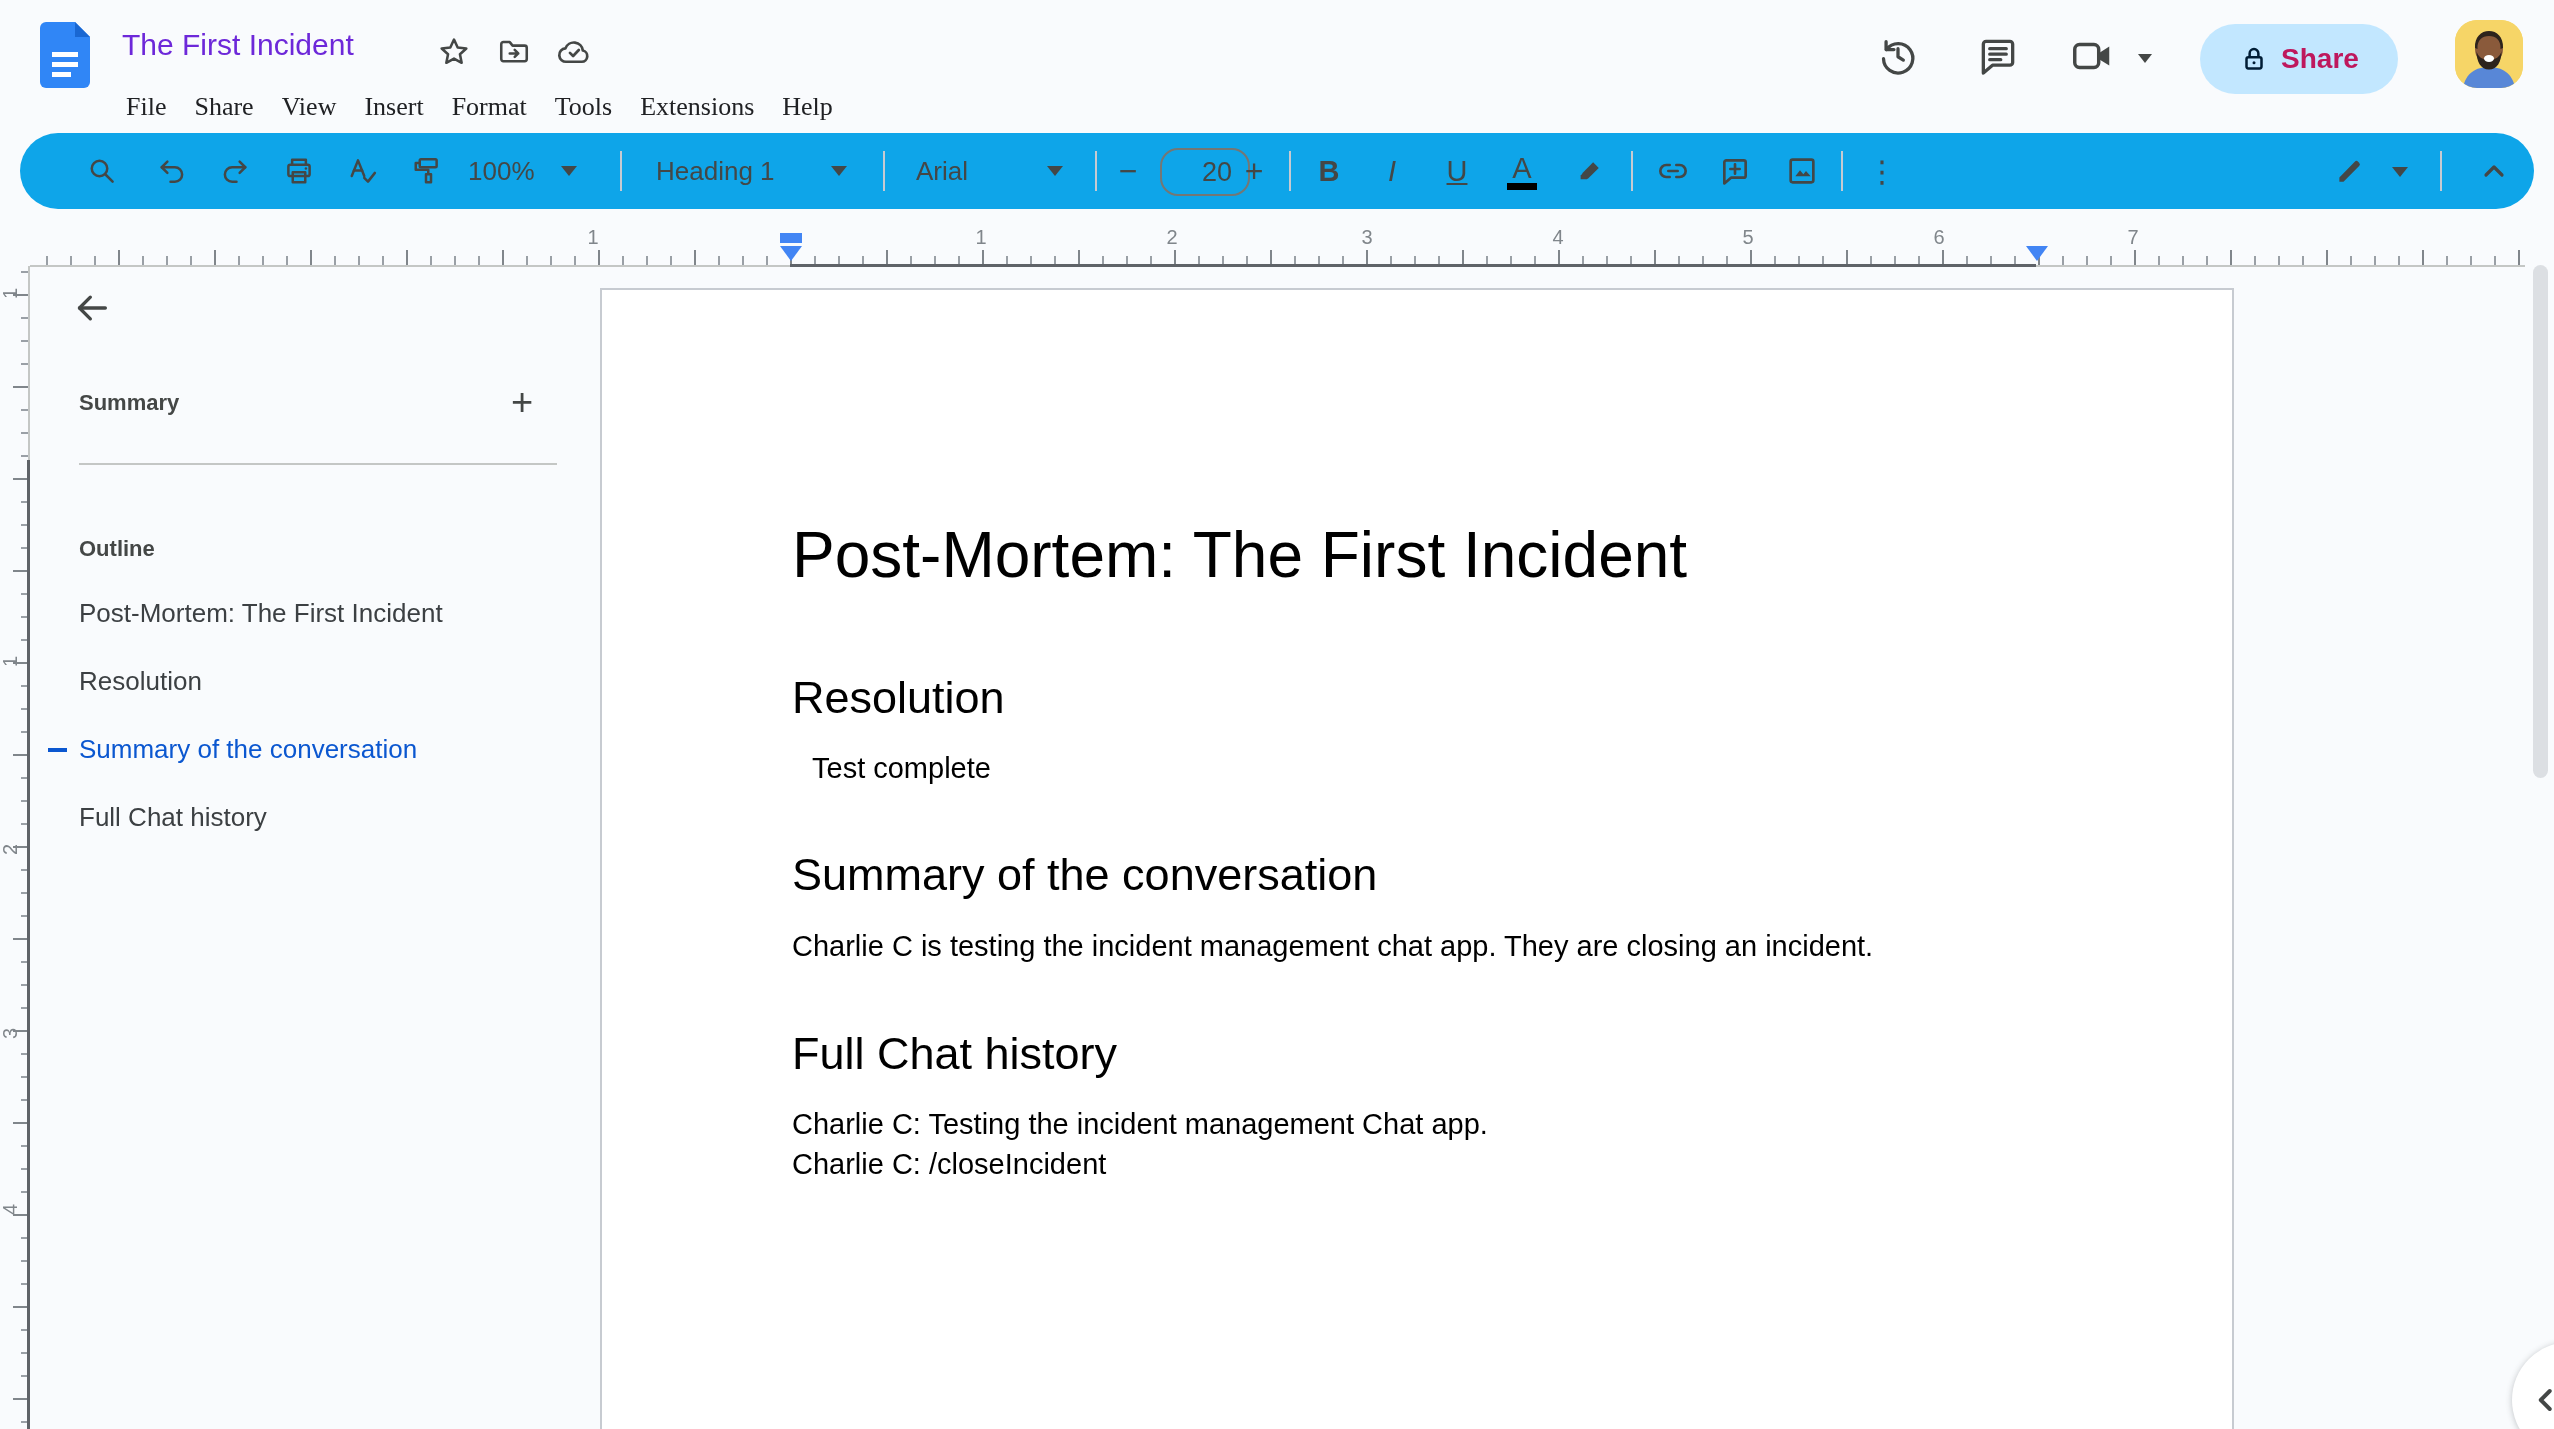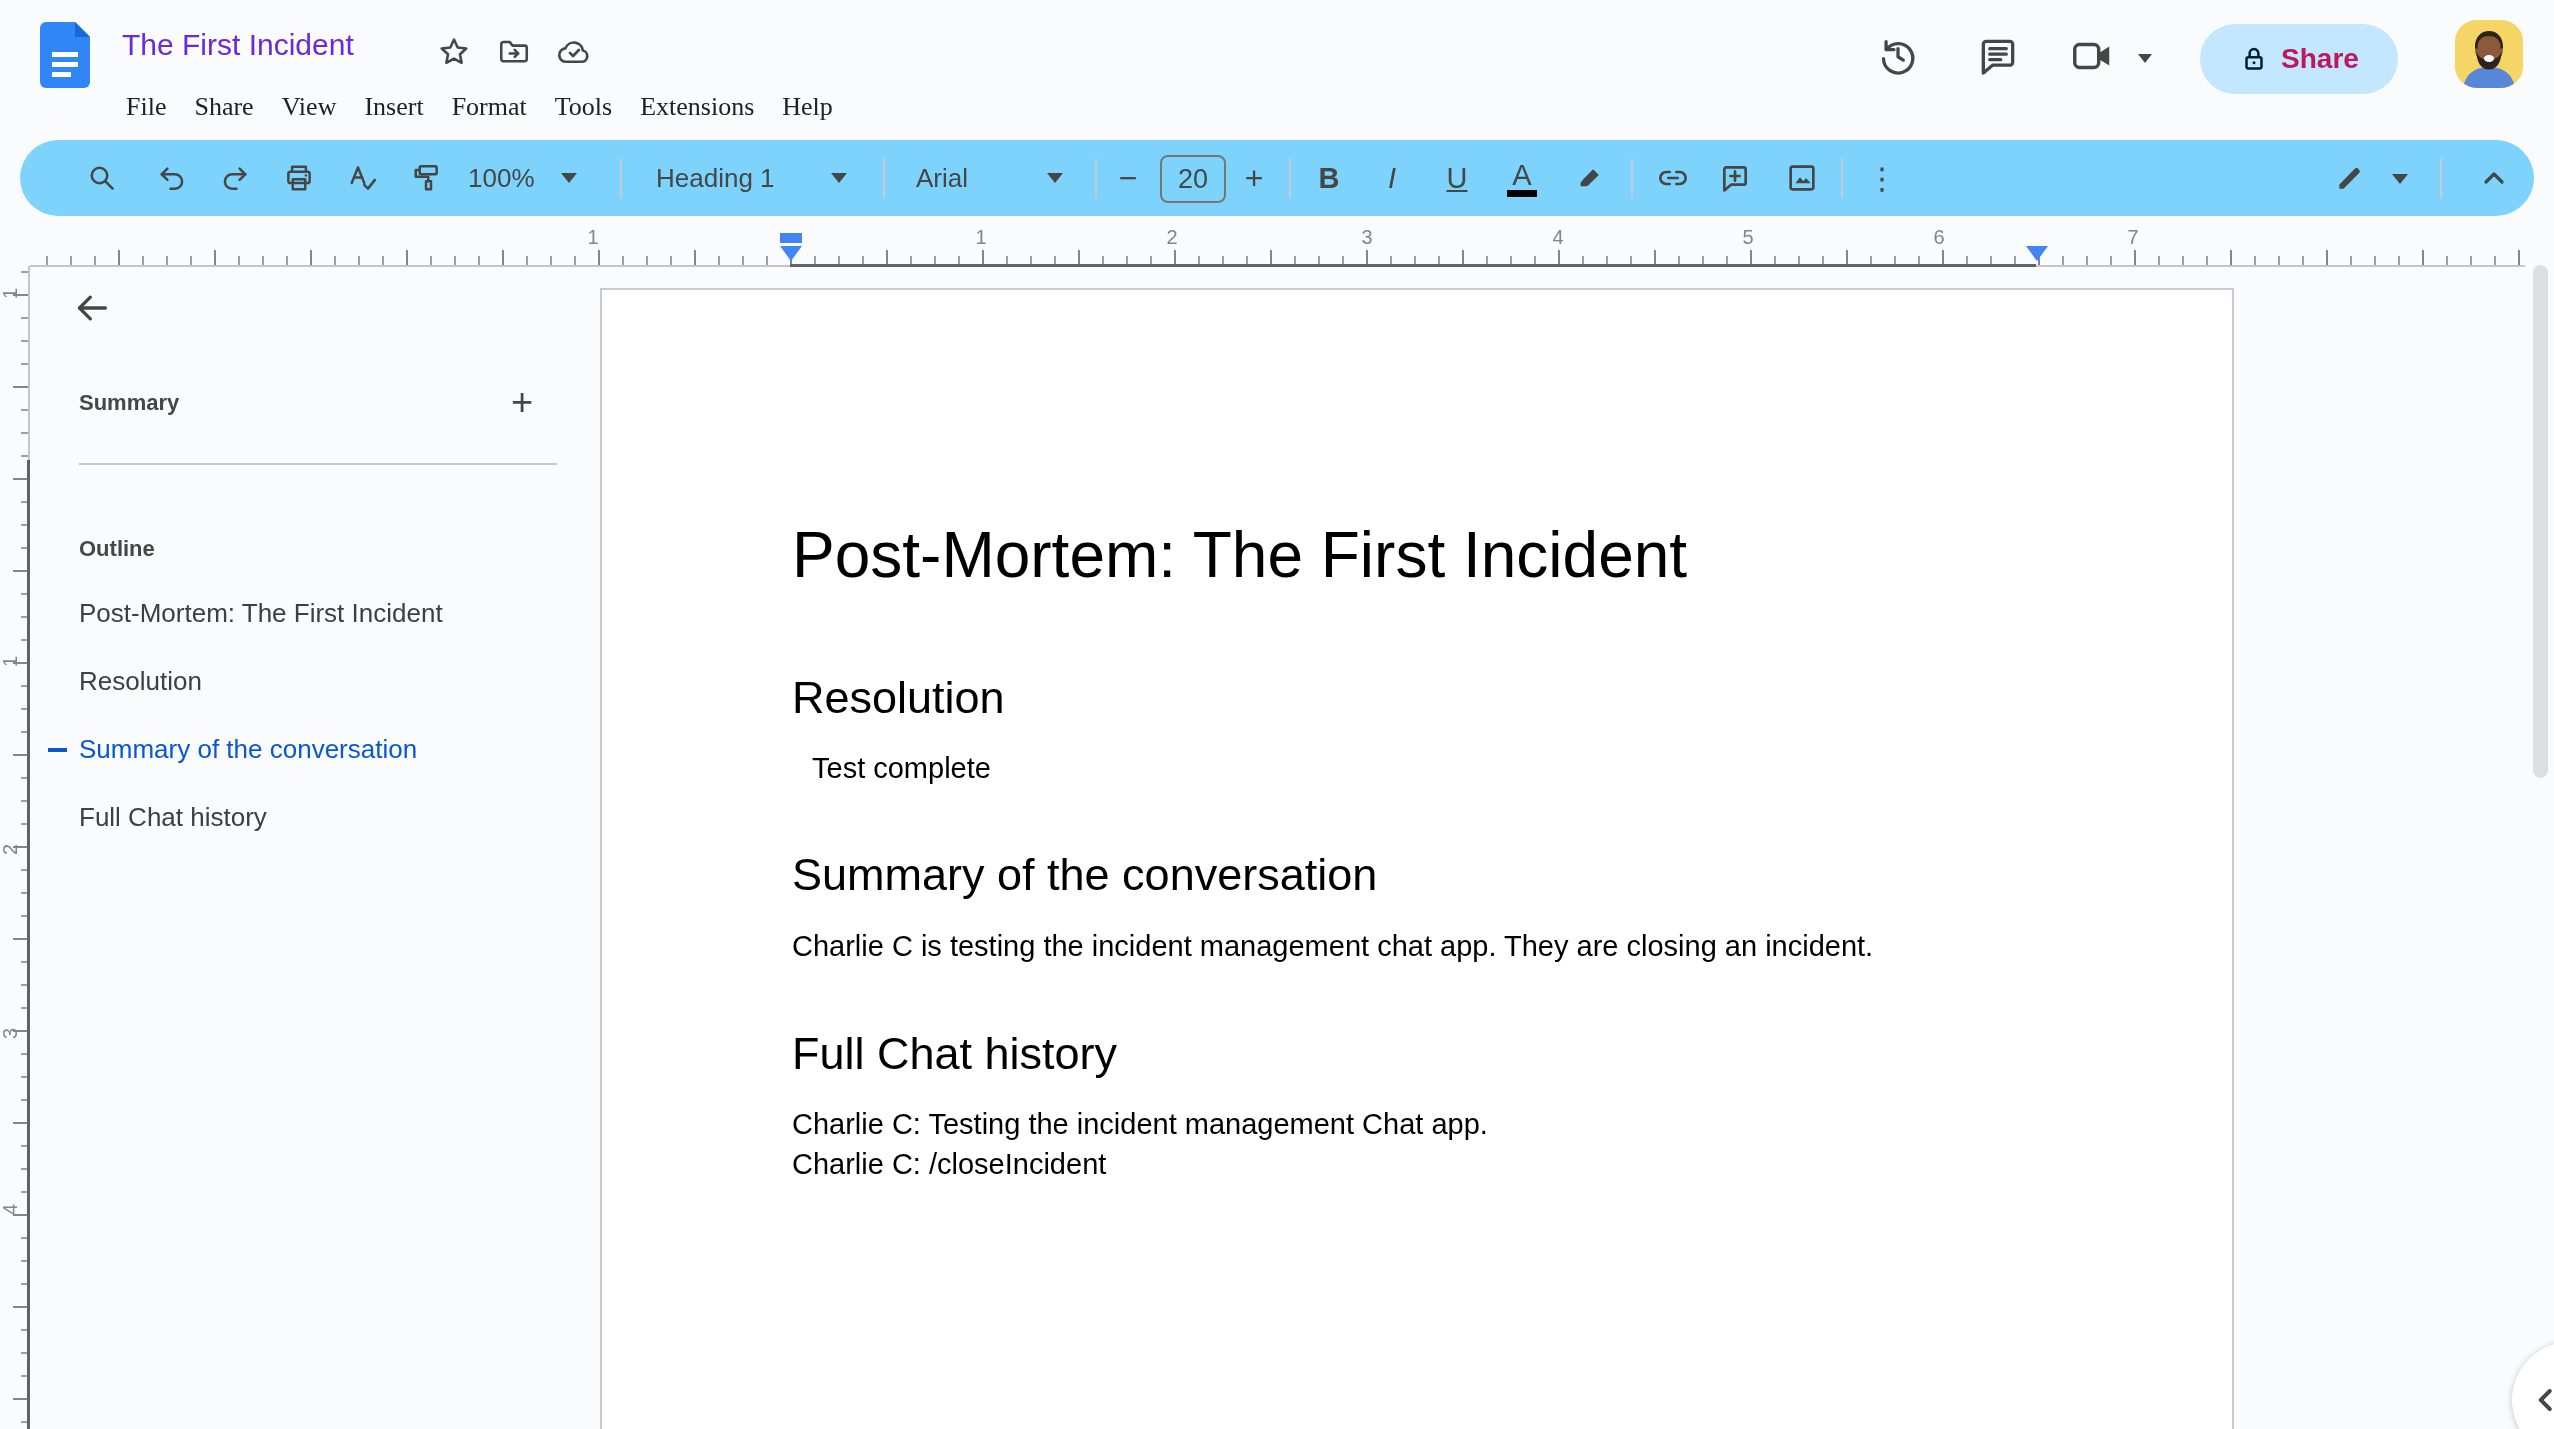--- a/index.html
+++ b/index.html
@@ -11,29 +11,29 @@
   
   .doc-title{font-size:30px;color:#6d28d9;white-space:nowrap;}
   .menubar{display:flex;font-family:Liberation Serif, serif;}
   .menu-item{font-size:26px;color:#202124;padding:0 14px;height:42px;line-height:42px;border-radius:8px;}
   .hdr-icon{width:52px;height:52px;display:flex;align-items:center;justify-content:center;}
   .share-btn{left:2200px;top:24px;width:198px;height:70px;background:#c2e7ff;border-radius:35px;
              display:flex;align-items:center;justify-content:center;gap:12px;}
   .share-label{font-size:28px;font-weight:700;color:#be185d;}
   .avatar{left:2455px;top:20px;width:68px;height:68px;border-radius:22px;overflow:hidden;background:#f6d567;}
   
-  .toolbar{left:20px;top:140px;width:2514px;height:76px;background:#7dd3fc;border-radius:38px;}
+  .toolbar{left:20px;top:133px;width:2514px;height:76px;background:#0ea5e9;border-radius:38px;}
   .tbtn{position:absolute;top:16px;width:44px;height:44px;display:flex;align-items:center;justify-content:center;
         border-radius:6px;color:#444746;}
   .tdiv{position:absolute;top:18px;width:2px;height:40px;background:#c7cad1;}
   .tsel{position:absolute;top:16px;height:44px;display:flex;align-items:center;color:#444746;font-size:26px;}
   .caret{width:0;height:0;border-left:8px solid transparent;border-right:8px solid transparent;
          border-top:10px solid #444746;}
-  .sizebox{position:absolute;left:1140px;top:15px;width:62px;height:44px;border:2px solid #747775;border-radius:8px;
-           display:flex;align-items:center;justify-content:center;font-size:27px;color:#444746;}
+  .sizebox{position:absolute;left:1140px;top:15px;width:62px;height:44px;border:2px solid #747775;border-radius:18px;
+           display:flex;align-items:center;justify-content:center;font-size:27px;color:#444746;padding-left:24px;}
   .fmt{font-size:29px;color:#444746;}
   
   .rnum{position:absolute;width:24px;text-align:center;font-size:20px;color:#80868b;top:226px;}
   .vnum{position:absolute;left:-1px;width:22px;text-align:center;font-size:20px;color:#80868b;transform:rotate(-90deg);}
   .hticks-minor{left:30px;top:256px;width:2495px;height:10px;
     background:repeating-linear-gradient(to right,#9aa0a6 0 2px,transparent 2px 24px);background-position-x:16px;}
   .hticks-major{left:30px;top:250px;width:2495px;height:16px;
     background:repeating-linear-gradient(to right,#80868b 0 2px,transparent 2px 96px);background-position-x:88px;}
   .vticks-minor{left:21px;top:266px;width:8px;height:1163px;
     background:repeating-linear-gradient(to bottom,#9aa0a6 0 2px,transparent 2px 23px);background-position-y:5px;}

